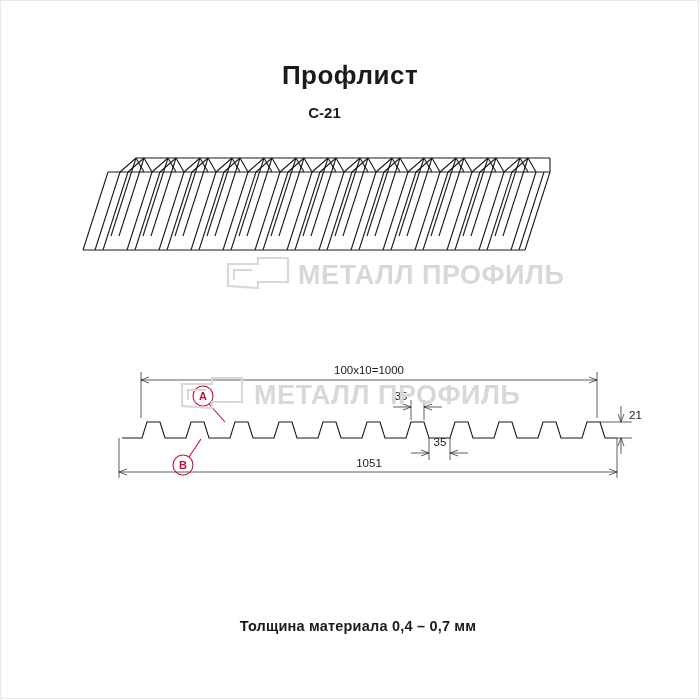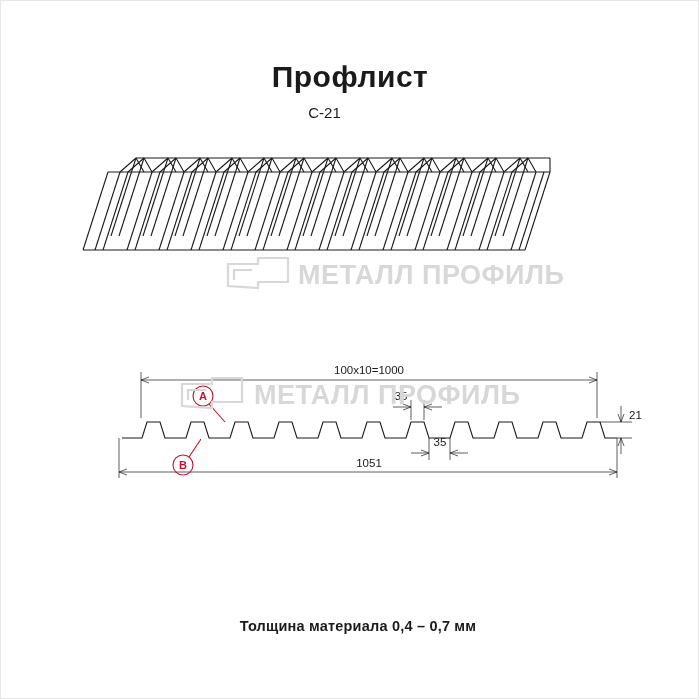--- a/index.html
+++ b/index.html
@@ -29,32 +29,32 @@
     border: 1px solid #e8e8e8;
     box-sizing: border-box;
     pointer-events: none;
   }
   .title {
     position: absolute;
     top: 60px;
     left: 0;
     width: 700px;
     text-align: center;
-    font-size: 30px;
+    font-size: 26px;
     font-weight: bold;
     letter-spacing: 0.5px;
   }
   .subtitle {
     position: absolute;
     top: 104px;
     left: 0;
     width: 649px;
     text-align: center;
     font-size: 15px;
-    font-weight: normal;
+    font-weight: bold;
   }
   .iso-view {
     position: absolute;
     left: 80px;
     top: 150px;
     width: 540px;
     height: 145px;
   }
   .watermark-top {
     position: absolute;

